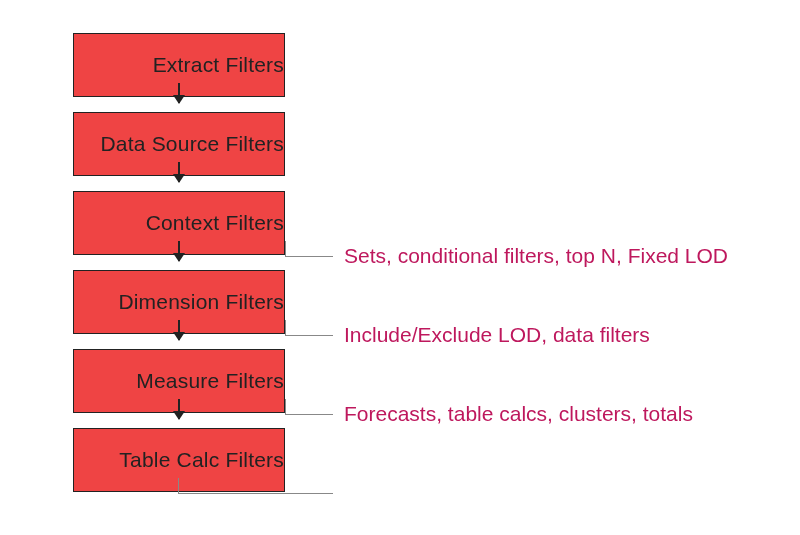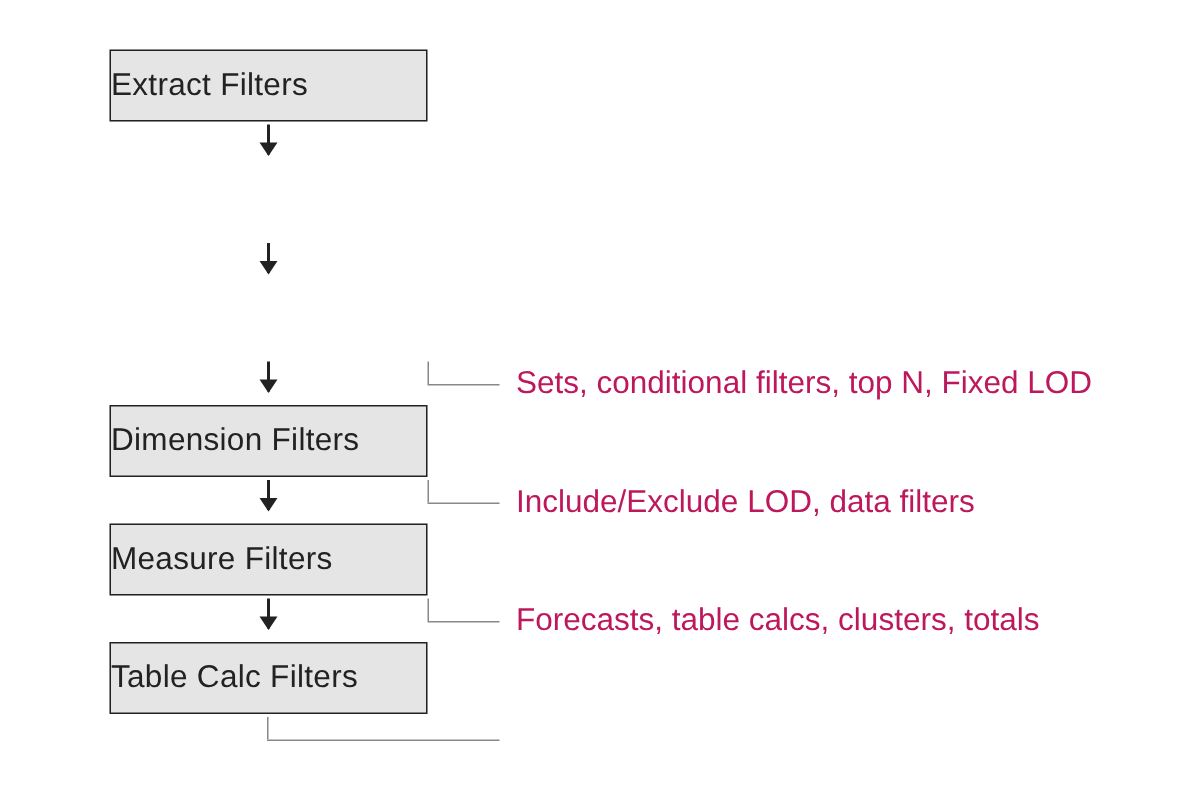--- a/index.html
+++ b/index.html
@@ -1,30 +1,36 @@
 <!DOCTYPE html>
 <html><head>
 <meta charset="utf-8">
 <style>
   html,body{margin:0;padding:0;width:800px;height:535px;background:#fff;font-family:"Helvetica Neue",Helvetica,Arial,sans-serif;font-weight:300;color:#222}
   .canvas{position:relative;width:800px;height:535px}
-  .box{position:absolute;left:73px;width:212px;height:48px;border:1.5px solid #222;box-sizing:border-box;display:flex;align-items:center;justify-content:flex-start;font-size:21px;letter-spacing:.2px;background:#e5e5e5}
+  .box{position:absolute;left:73px;width:212px;height:64px;border:1.5px solid #222;box-sizing:border-box;display:flex;align-items:center;justify-content:flex-end;font-size:21px;letter-spacing:.2px;background:#ef4444}
   .arrow{position:absolute;left:178px;width:2px;background:#222}
   .arrow::after{content:"";position:absolute;left:-5px;bottom:-1px;width:0;height:0;border-left:6px solid transparent;border-right:6px solid transparent;border-top:9px solid #222}
   .connector-v{position:absolute;width:1px;background:#888}
   .connector-h{position:absolute;height:1px;background:#888}
   .label{position:absolute;font-size:21px;color:#be185d;white-space:nowrap}
 </style>
 </head>
 <body>
 
 <div class="canvas">
 
   <div class="box" style="top:33px">
       <span>Extract Filters</span>
+    </div>
+  <div class="box" style="top:112px">
+      <span>Data Source Filters</span>
+    </div>
+  <div class="box" style="top:191px">
+      <span>Context Filters</span>
     </div>
   <div class="box" style="top:270px">
       <span>Dimension Filters</span>
     </div>
   <div class="box" style="top:349px">
       <span>Measure Filters</span>
     </div>
   <div class="box" style="top:428px">
       <span>Table Calc Filters</span>
     </div>

